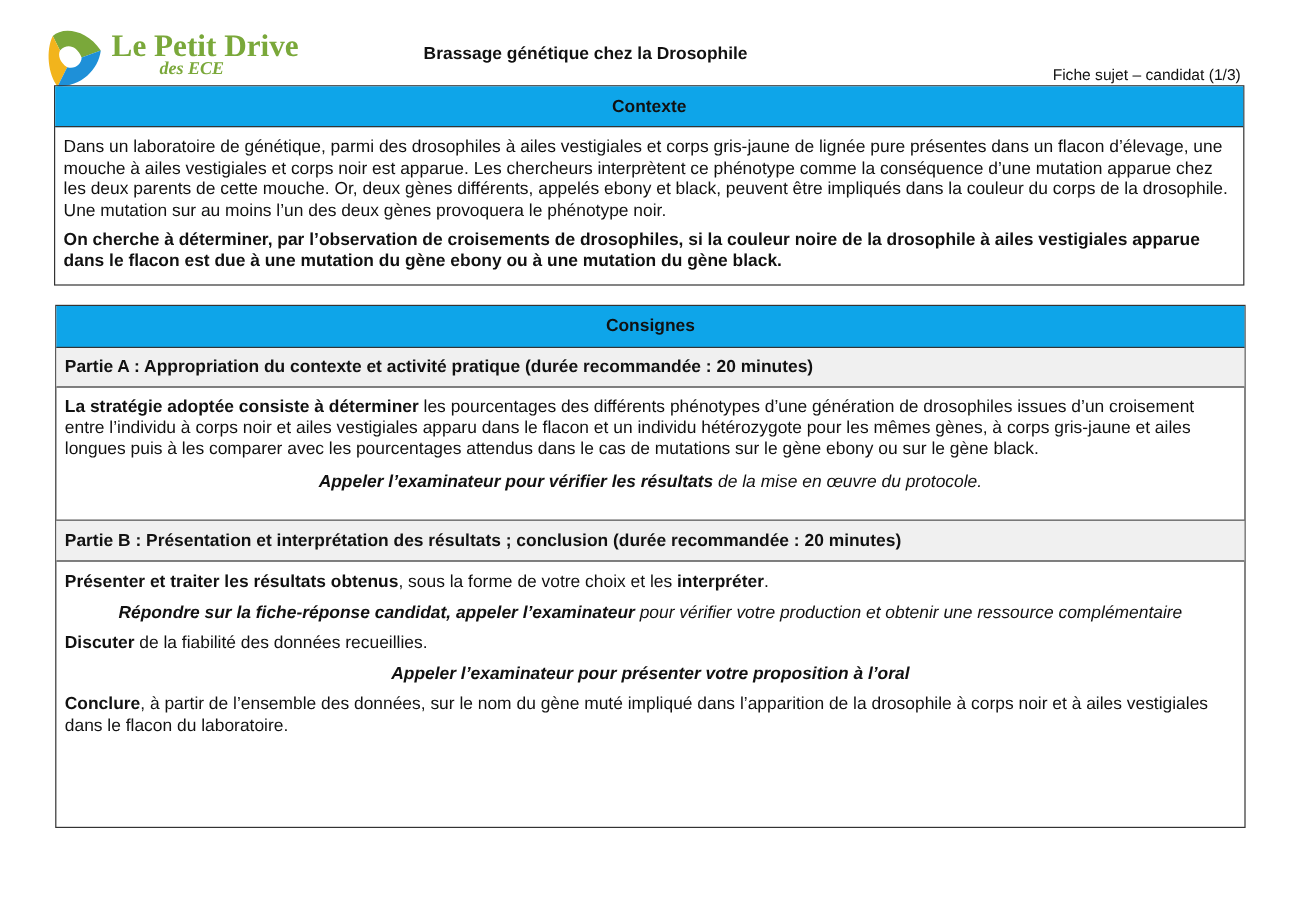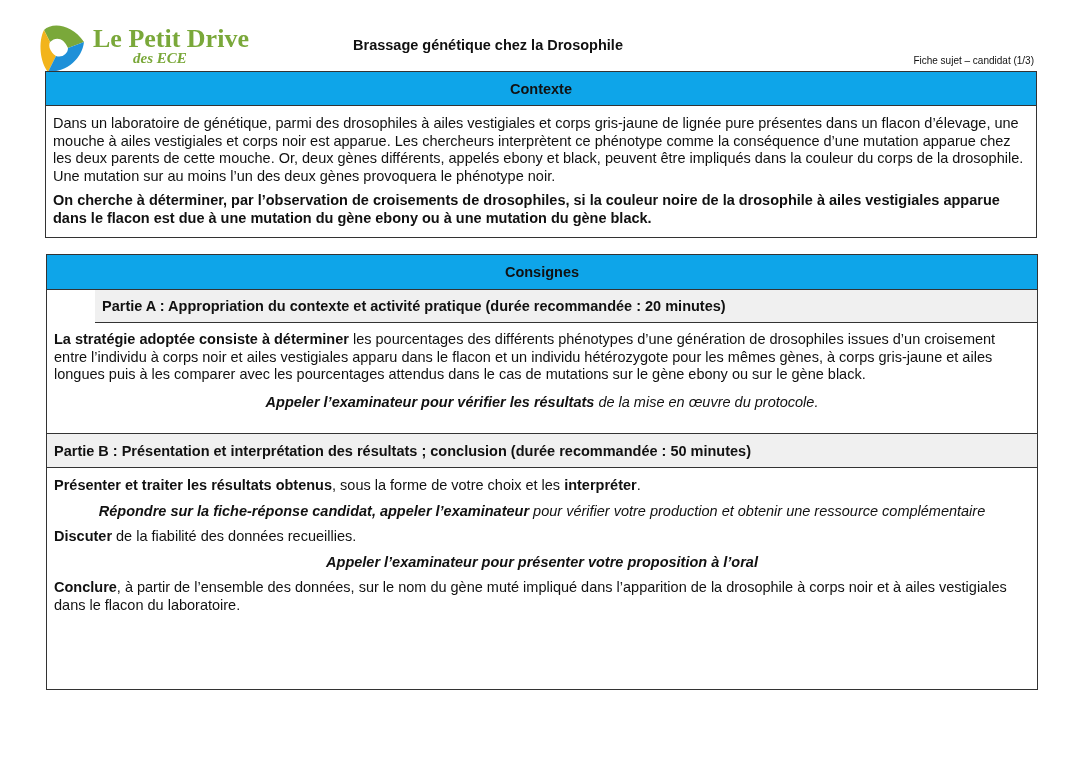--- a/index.html
+++ b/index.html
@@ -6,21 +6,21 @@
   body { width: 1080px; height: 764px; position: relative; overflow: hidden;
          font-family: "Liberation Sans", sans-serif; color: #111; }
   .logo { position: absolute; left: 38px; top: 22px; width: 210px; height: 52px; text-decoration: underline; }
   .logo svg { position: absolute; left: 0; top: 0; }
   .logo-title { position: absolute; left: 55px; top: 2px; font-family: "Liberation Serif", serif;
                 font-weight: bold; font-size: 26px; color: #7aa83a; letter-spacing: 0px; white-space: nowrap; }
   .logo-sub { position: absolute; left: 95px; top: 28px; font-family: "Liberation Serif", serif;
               font-weight: bold; font-style: italic; font-size: 15px; color: #7aa83a; white-space: nowrap; }
   .doc-title { position: absolute; left: 0; width: 976px; top: 37px; text-align: center;
                font-weight: bold; font-size: 14.5px; }
-  .fiche { position: absolute; right: 46px; top: 55px; font-size: 10px; }
+  .fiche { position: absolute; right: 46px; top: 55px; font-size: 13px; }
   .box { position: absolute; border: 1.5px solid #333; box-sizing: border-box; }
   .box-head { background: #0ea5e9; text-align: center; font-weight: bold; font-size: 14.5px;
               border-bottom: 1.5px solid #333; display: flex; align-items: center; justify-content: center; }
   .partie { background: #f0f0f0; font-weight: bold; font-size: 14.5px; padding: 0 7px;
             border-bottom: 1.5px solid #333; display: flex; align-items: center; }
   .cell { padding: 0 7px; font-size: 14.5px; line-height: 17.5px; }
   p { margin: 0; }
   .center { text-align: center; }
   b { font-weight: bold; }
   i { font-style: italic; }
@@ -44,26 +44,26 @@
 <div class="box" style="left:45px; top:71px; width:992px; height:167px;">
   <div class="box-head" style="height:33px;">Contexte</div>
   <div class="cell" style="padding-top:9px;">
     <p>Dans un laboratoire de génétique, parmi des drosophiles à ailes vestigiales et corps gris-jaune de lignée pure présentes dans un flacon d’élevage, une mouche à ailes vestigiales et corps noir est apparue. Les chercheurs interprètent ce phénotype comme la conséquence d’une mutation apparue chez les deux parents de cette mouche. Or, deux gènes différents, appelés ebony et black, peuvent être impliqués dans la couleur du corps de la drosophile. Une mutation sur au moins l’un des deux gènes provoquera le phénotype noir.</p>
     <p style="margin-top:7px;"><b>On cherche à déterminer, par l’observation de croisements de drosophiles, si la couleur noire de la drosophile à ailes vestigiales apparue dans le flacon est due à une mutation du gène ebony ou à une mutation du gène black.</b></p>
   </div>
 </div>
 
 <div class="box" style="left:46px; top:254px; width:992px; height:436px;">
   <div class="box-head" style="height:34px;">Consignes</div>
-  <div class="partie" style="height:32px;margin-left:48px;">Partie A : Appropriation du contexte et activité pratique (durée recommandée : 20 minutes)</div>
+  <div class="partie" style="height:32px;">Partie A : Appropriation du contexte et activité pratique (durée recommandée : 20 minutes)</div>
   <div class="cell" style="padding-top:8px; height:111px; border-bottom:1.5px solid #333; box-sizing:border-box;">
     <p><b>La stratégie adoptée consiste à déterminer</b><span> les pourcentages des différents phénotypes d’une génération de drosophiles issues d’un croisement entre l’individu à corps noir et ailes vestigiales apparu dans le flacon et un individu hétérozygote pour les mêmes gènes, à corps gris-jaune et ailes longues puis à les comparer avec les pourcentages attendus dans le cas de mutations sur le gène ebony ou sur le gène black.</span></p>
     <p class="center" style="margin-top:10px;"><i><b>Appeler l’examinateur pour vérifier les résultats</b><span> de la mise en œuvre du protocole.</span></i></p>
   </div>
-  <div class="partie" style="height:33px;">Partie B : Présentation et interprétation des résultats ; conclusion (durée recommandée : 50 minutes)</div>
+  <div class="partie" style="height:33px;">Partie B : Présentation et interprétation des résultats ; conclusion (durée recommandée : 20 minutes)</div>
   <div class="cell" style="padding-top:9px;">
     <p><b>Présenter et traiter les résultats obtenus</b><span>, sous la forme de votre choix et les </span><b>interpréter</b><span>.</span></p>
     <p class="center" style="margin-top:8px;"><i><b>Répondre sur la fiche-réponse candidat, appeler l’examinateur</b><span> pour vérifier votre production et obtenir une ressource complémentaire</span></i></p>
     <p style="margin-top:8px;"><b>Discuter</b><span> de la fiabilité des données recueillies.</span></p>
     <p class="center" style="margin-top:8px;"><i><b>Appeler l’examinateur pour présenter votre proposition à l’oral</b></i></p>
     <p style="margin-top:8px;"><b>Conclure</b><span>, à partir de l’ensemble des données, sur le nom du gène muté impliqué dans l’apparition de la drosophile à corps noir et à ailes vestigiales dans le flacon du laboratoire.</span></p>
   </div>
 </div>
 
 </body></html>

